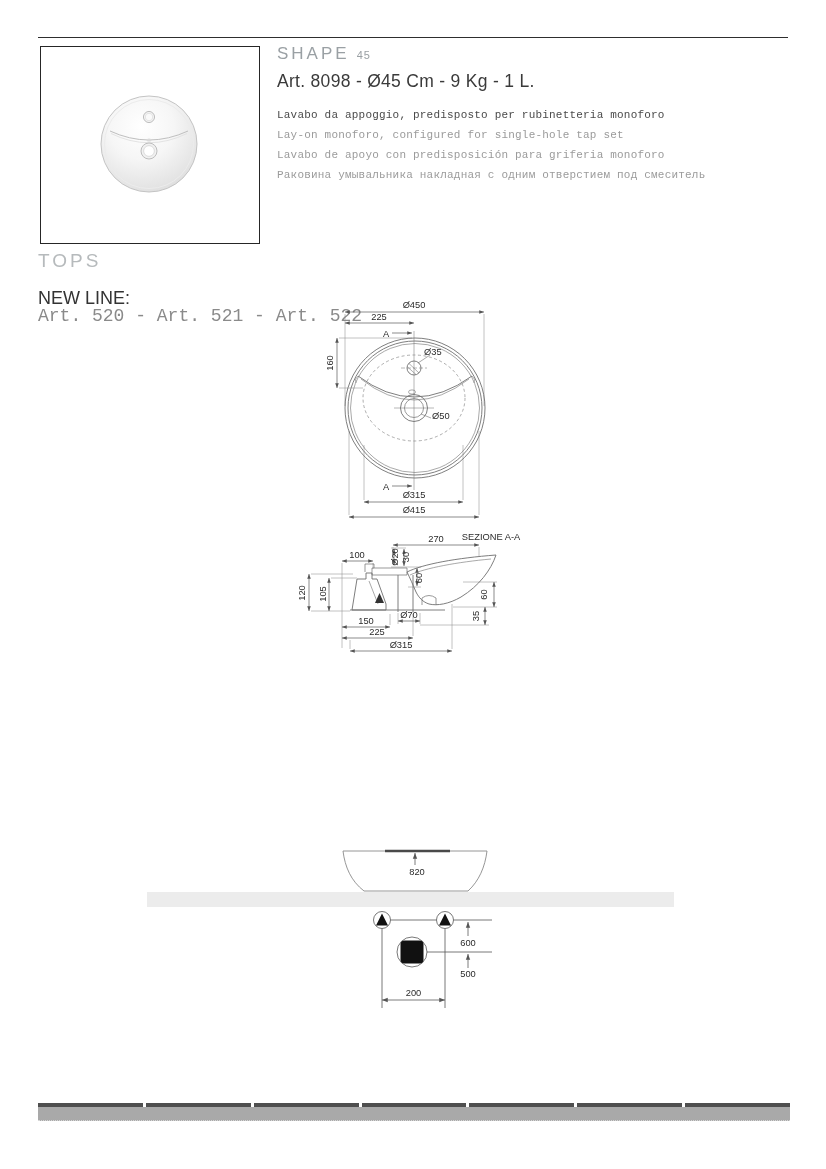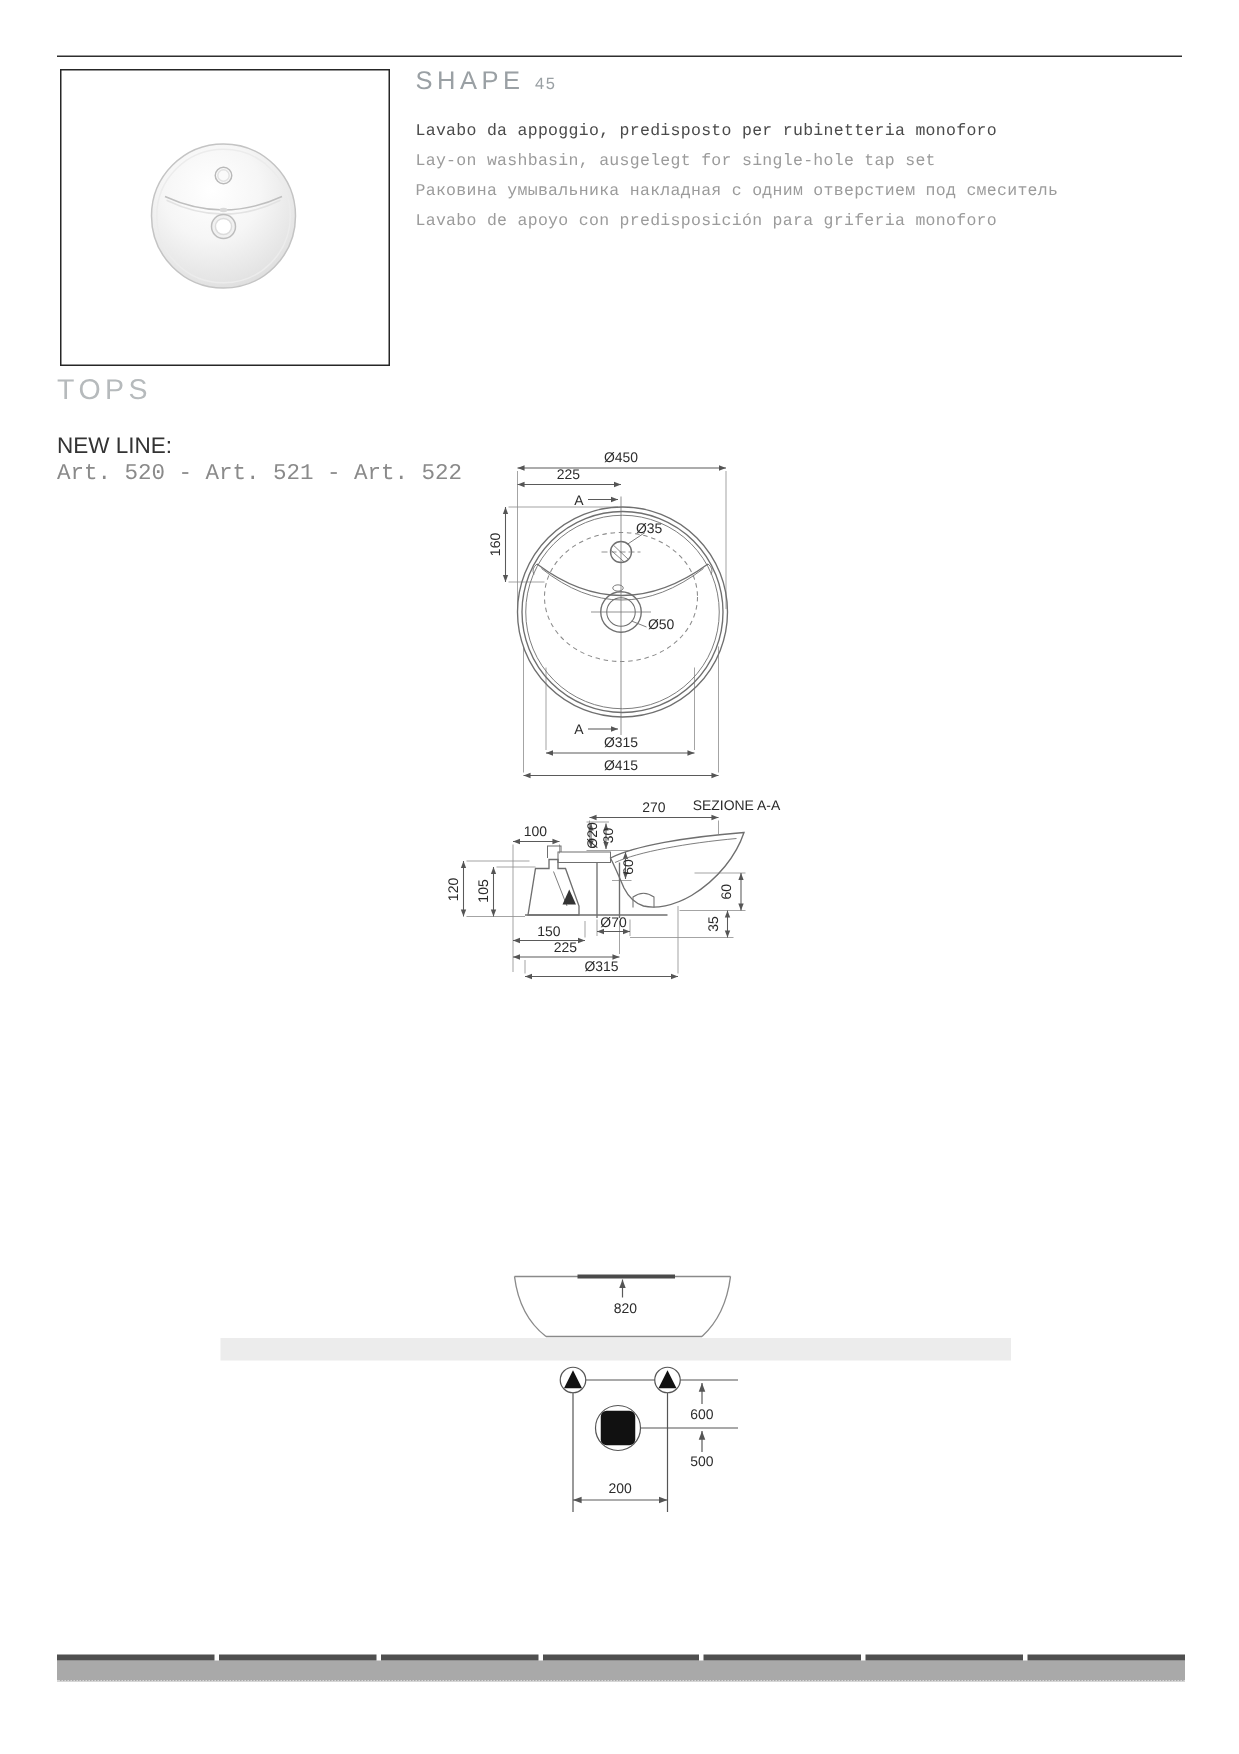--- a/index.html
+++ b/index.html
@@ -13,21 +13,21 @@
 
   .title-block { position:absolute; left:277px; top:44px; width:500px; }
   .series-line { font-size:17px; color:#9aa0a4; letter-spacing:3px; line-height:20px; }
   .series-size { font-size:11px; letter-spacing:1px; margin-left:7px; }
   .art-line { font-size:17.5px; color:#3a3a3a; letter-spacing:0.3px; margin-top:4px; line-height:24px; }
   .descs { margin-top:12px; }
   .desc { font-size:11px; line-height:20px; color:#9b9b9b; letter-spacing:0.2px;font-family:Liberation Mono, monospace; }
   .desc.primary { color:#4a4a4a; }
 
   .tops-heading { position:absolute; left:38px; top:250px; font-size:19px; color:#b6babc; letter-spacing:3px;text-align:right; }
-  .newline-block { position:absolute; left:38px; top:289px; font-size:15px; line-height:18px; }
+  .newline-block { position:absolute; left:38px; top:289px; font-size:18px; line-height:18px; }
   .nl-label { color:#333333; }
   .nl-arts  { color:#8a8a8a;font-family:Liberation Mono, monospace; }
 
   .drawing { position:absolute; }
   #topview-svg  { left:295px; top:293px; }
   #section-svg  { left:295px; top:528px; }
   #install-svg  { left:140px; top:840px; }
 
   svg text { font-family:"Liberation Sans", sans-serif; font-size:9.3px; fill:#2b2b2b; }
 
@@ -60,25 +60,26 @@
       <circle cx="108" cy="70" r="5.5" fill="#fafafa" stroke="#b9b9b9" stroke-width="1"></circle>
       <circle cx="108" cy="70" r="3.8" fill="none" stroke="#e2e2e2" stroke-width="1"></circle>
       <ellipse cx="108" cy="93" rx="2.6" ry="1.5" fill="#d9d9d9"></ellipse>
       <circle cx="108" cy="104" r="8" fill="#f1f1f1" stroke="#bdbdbd" stroke-width="1"></circle>
       <circle cx="108" cy="104" r="5.4" fill="#ffffff" stroke="#dcdcdc" stroke-width="1"></circle>
     </svg>
   </div>
 
   <div class="title-block">
     <div class="series-line"><span>SHAPE</span><span class="series-size">45</span></div>
+    <div class="art-line">Art. 8098 - Ø45 Cm - 9 Kg - 1 L.</div>
     <div class="descs">
       <div class="desc primary">Lavabo da appoggio, predisposto per rubinetteria monoforo</div>
-      <div class="desc">Lay-on washbasin, ausgelegt for single-hole tap set</div>
+      <div class="desc">Lay-on monoforo, configured for single-hole tap set</div>
+      <div class="desc">Lavabo de apoyo con predisposición para griferia monoforo</div>
       <div class="desc">Раковина умывальника накладная с одним отверстием под смеситель</div>
-      <div class="desc">Lavabo de apoyo con predisposición para griferia monoforo</div>
     </div>
   </div>
 
   <div class="tops-heading">TOPS</div>
 
   <div class="newline-block">
     <div class="nl-label">NEW LINE:</div>
     <div class="nl-arts">Art. 520 - Art. 521 - Art. 522</div>
   </div>
 

